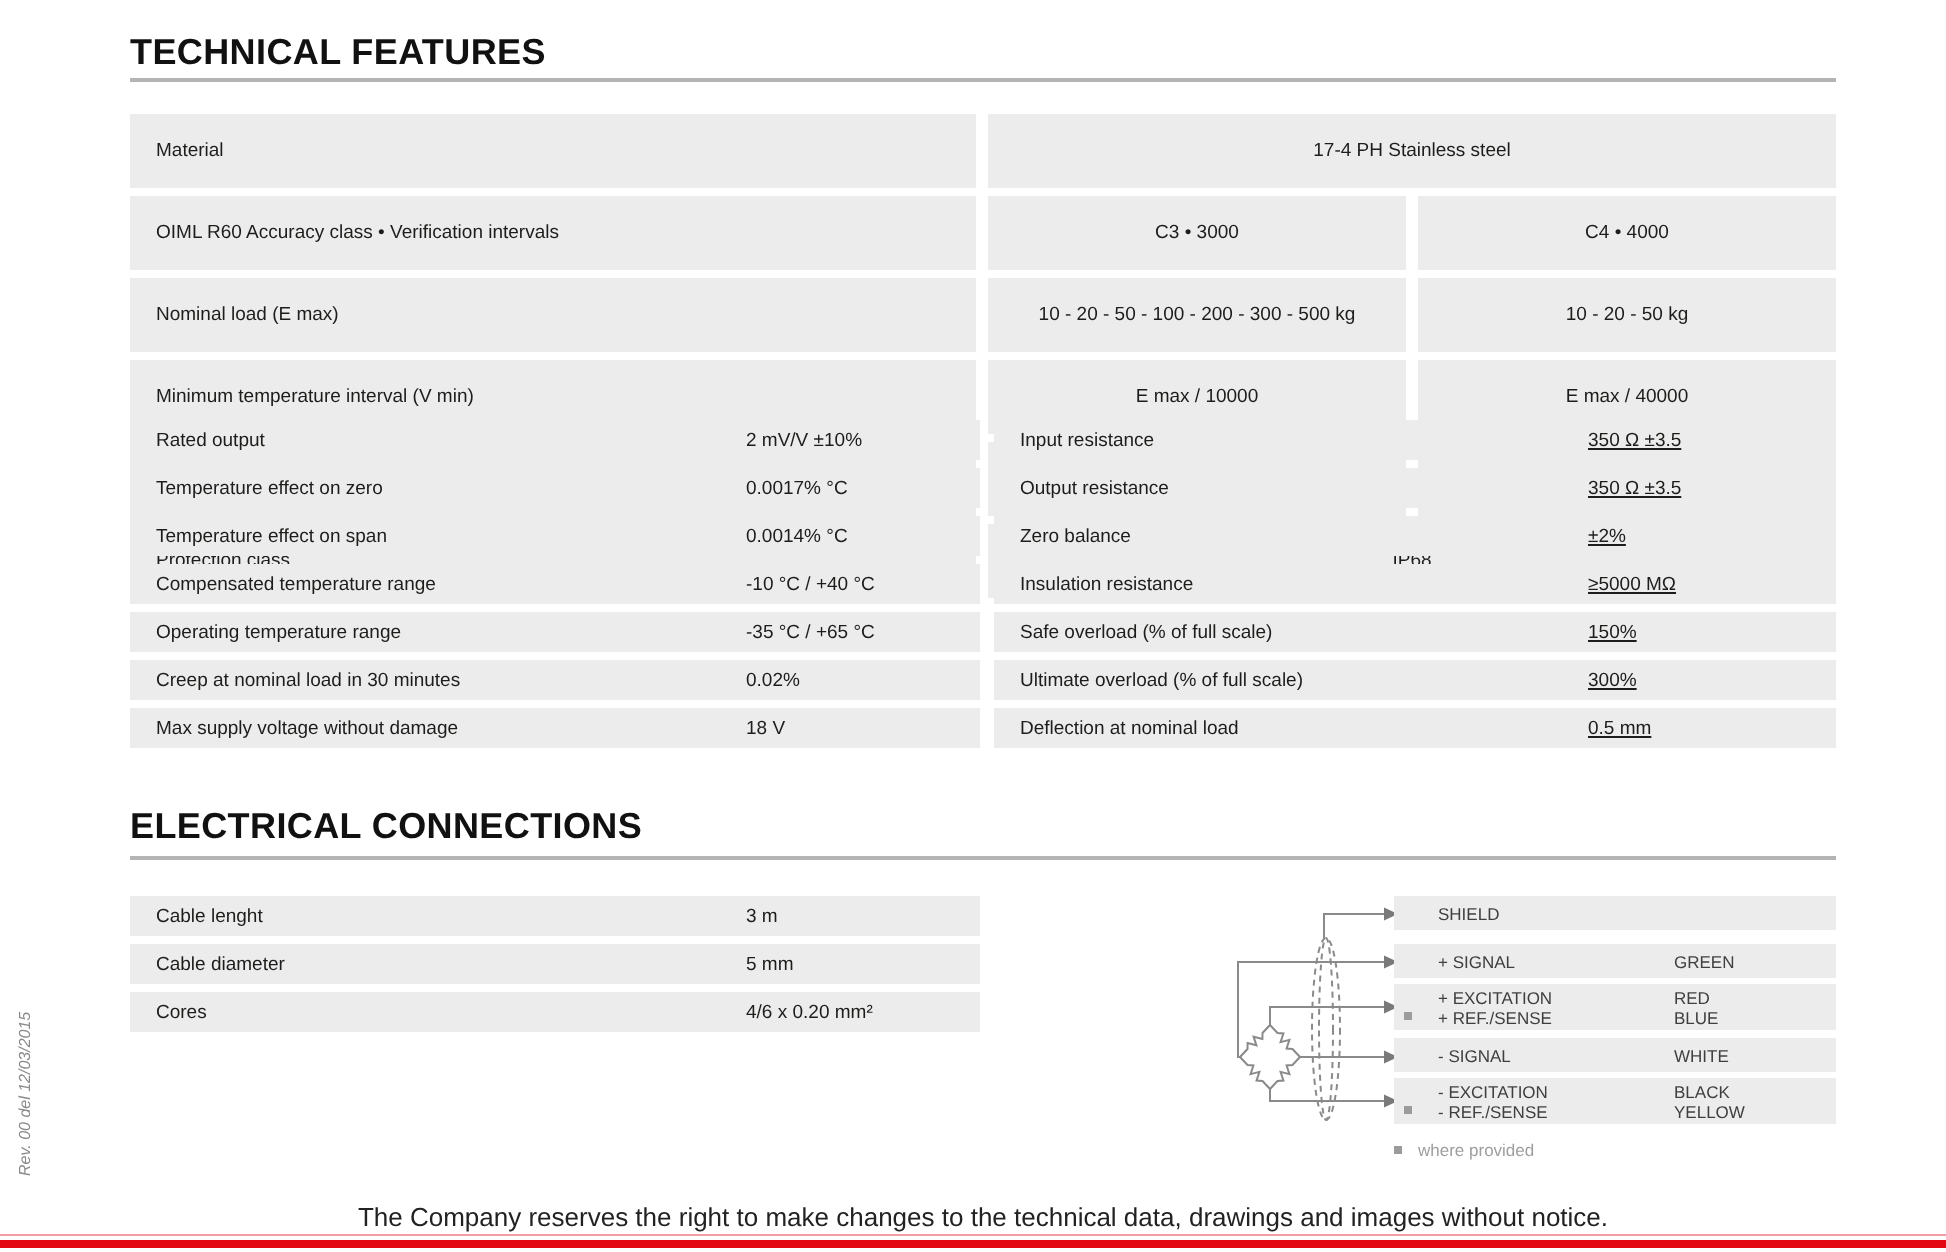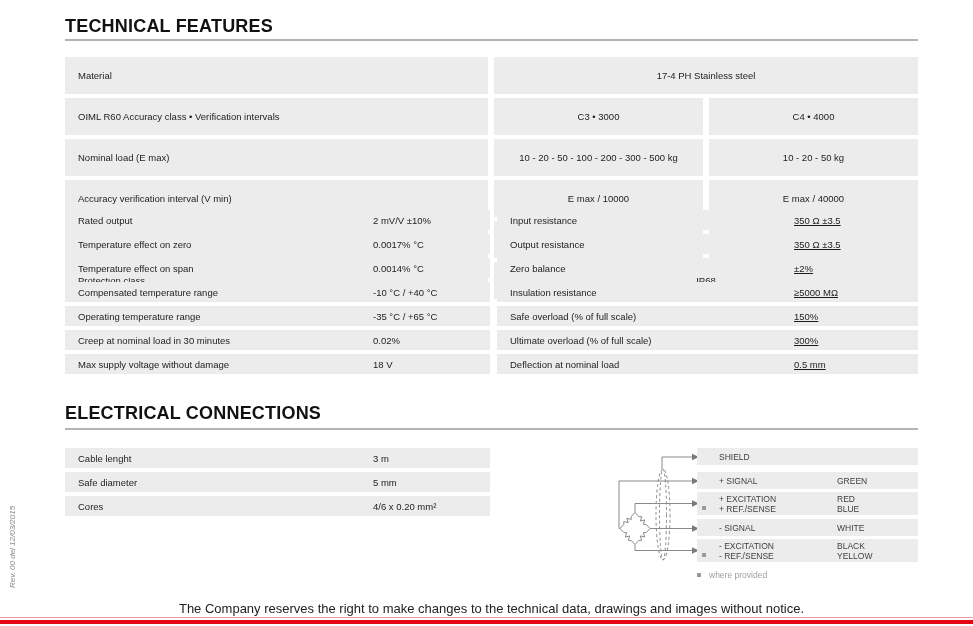--- a/index.html
+++ b/index.html
@@ -66,21 +66,21 @@
       <div class="t1label">OIML R60 Accuracy class • Verification intervals</div>
       <div class="t1half">C3 • 3000</div>
       <div class="t1half">C4 • 4000</div>
     </div>
     <div class="t1row">
       <div class="t1label">Nominal load (E max)</div>
       <div class="t1half">10 - 20 - 50 - 100 - 200 - 300 - 500 kg</div>
       <div class="t1half">10 - 20 - 50 kg</div>
     </div>
     <div class="t1row">
-      <div class="t1label">Accuracy verification interval (V min)</div>
+      <div class="t1label">Minimum temperature interval (V min)</div>
       <div class="t1half">E max / 10000</div>
       <div class="t1half">E max / 40000</div>
     </div>
     <div class="t1row">
       <div class="t1label">Combined error</div>
       <div class="t1half">≤±0.02%</div>
       <div class="t1half">≤±0.017%</div>
     </div>
     <div class="t1row">
       <div class="t1label">Protection class</div>
@@ -152,21 +152,21 @@
 
   <div class="section-title" style="top:403px;">ELECTRICAL CONNECTIONS</div>
   <div class="rule" style="top:428px;"></div>
 
   <div class="pblock" style="left:65px;top:448px;width:425px;">
     <div class="prow">
       <span class="plabel">Cable lenght</span>
       <span class="pvalue">3 m</span>
     </div>
     <div class="prow">
-      <span class="plabel">Safe diameter</span>
+      <span class="plabel">Cable diameter</span>
       <span class="pvalue">5 mm</span>
     </div>
     <div class="prow">
       <span class="plabel">Cores</span>
       <span class="pvalue">4/6 x 0.20 mm²</span>
     </div>
   </div>
 
   <svg class="diagram" width="100" height="135" viewBox="0 0 100 135">
     <g fill="none" stroke="#8a8a8a" stroke-width="1">

